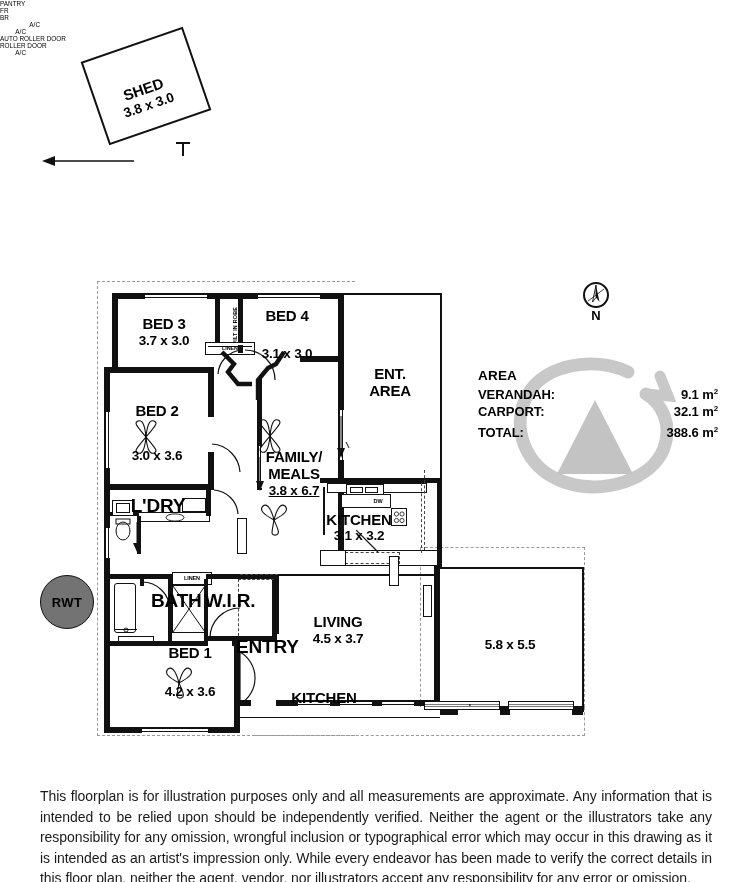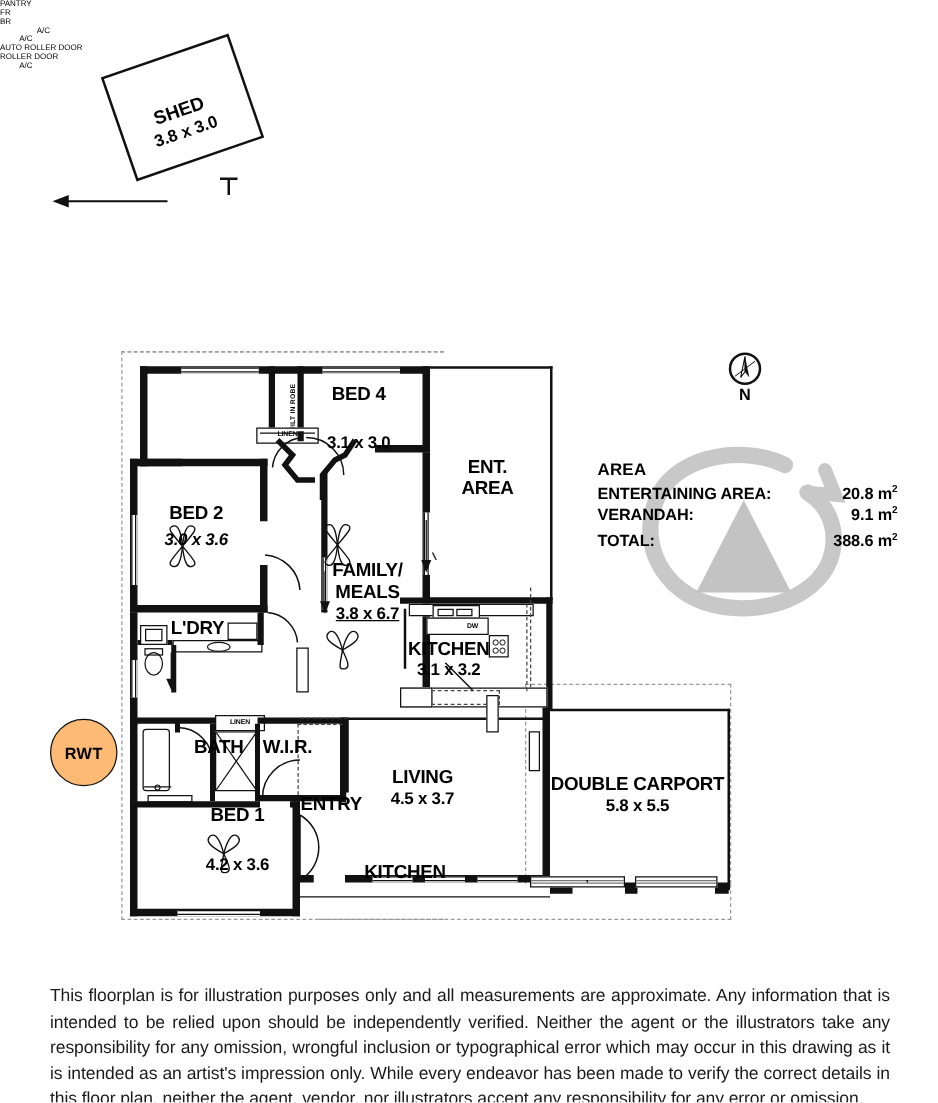--- a/index.html
+++ b/index.html
@@ -21,21 +21,21 @@
   .rm-name {
     position: absolute;
     text-align: center;
     font-weight: bold;
     color: #000;
     line-height: 1.12;
     white-space: nowrap;
     letter-spacing: -0.2px;
   }
   .rm-big { font-size: 15px; }
-  .rm-mid { font-size: 15px; }
+  .rm-mid { font-size: 19px; }
   .rm-dim { font-size: 13.5px; font-weight: bold; }
   .tiny {
     position: absolute;
     font-size: 5.5px;
     font-weight: bold;
     letter-spacing: -0.1px;
     color: #000;
     white-space: nowrap;
     text-align: center;
   }
@@ -95,21 +95,21 @@
     border-radius: 50%;
     background: #fff;
   }
 
   
   #rwt {
     position: absolute;
     width: 54px; height: 54px;
     border: 1.4px solid #111;
     border-radius: 50%;
-    background: #fdba74;
+    background: #737373;
     display: flex; align-items: center; justify-content: center;
     font-size: 13px; font-weight: bold; letter-spacing: 0.4px;
   }
 
   
   #area-block {
     position: absolute;
     left: 478px; top: 368px;
     width: 240px;
     z-index: 6;
@@ -199,26 +199,26 @@
   <svg id="watermark" viewBox="0 0 190 150">
     <path d="M128 20 C 95 4, 45 12, 28 42 C 10 74, 24 116, 64 130 C 104 143, 152 128, 164 96 C 172 73, 163 52, 146 42" fill="none" stroke="#c6c6c6" stroke-width="13" stroke-linecap="round"></path>
     <path d="M146 42 L 168 44 L 160 24" fill="none" stroke="#c6c6c6" stroke-width="11" stroke-linecap="round"></path>
     <polygon points="95,48 133,122 57,122" fill="#c0c0c0"></polygon>
   </svg>
 
   <div id="area-block">
     <div id="area-title">AREA</div>
 
     <div class="area-row">
-      <span class="lab">ENTERTAINING AREA:</span>
-      <span class="val"><span>20.8</span>&nbsp;<span>m</span><span class="sup">2</span></span>
+      <span class="lab">VERANDAH:</span>
+      <span class="val"><span>9.1</span>&nbsp;<span>m</span><span class="sup">2</span></span>
     </div>
     <div class="area-row">
-      <span class="lab">VERANDAH:</span>
-      <span class="val"><span>9.1</span>&nbsp;<span>m</span><span class="sup">2</span></span>
+      <span class="lab">CARPORT:</span>
+      <span class="val"><span>32.1</span>&nbsp;<span>m</span><span class="sup">2</span></span>
     </div>
     <div class="area-row total">
       <span class="lab">TOTAL:</span>
       <span class="val"><span>388.6</span>&nbsp;<span>m</span><span class="sup">2</span></span>
     </div>
   </div>
 
   <div id="rwt" style="left:40px; top:575px;">
     <span>RWT</span>
   </div>
@@ -448,45 +448,48 @@
     <path d="M19 20 C 8 14, 4 10, 8 6 C 13 2, 17 12, 19 20 Z" fill="none" stroke="#111" stroke-width="1.1"></path>
     <path d="M19 20 C 30 14, 34 10, 30 6 C 25 2, 21 12, 19 20 Z" fill="none" stroke="#111" stroke-width="1.1"></path>
     <path d="M19 20 C 17 32, 15 36, 21 35 C 26 34, 22 27, 19 20 Z" fill="none" stroke="#111" stroke-width="1.1"></path>
   </svg>
   <svg class="fan" style="left:160px; top:663px;" width="38" height="36">
     <path d="M19 20 C 8 14, 4 10, 8 6 C 13 2, 17 12, 19 20 Z" fill="none" stroke="#111" stroke-width="1.1"></path>
     <path d="M19 20 C 30 14, 34 10, 30 6 C 25 2, 21 12, 19 20 Z" fill="none" stroke="#111" stroke-width="1.1"></path>
     <path d="M19 20 C 17 32, 15 36, 21 35 C 26 34, 22 27, 19 20 Z" fill="none" stroke="#111" stroke-width="1.1"></path>
   </svg>
 
+  <div class="rm-name" style="left:118px; top:316px; width:92px;">
+    <div class="rm-big" style="position:static;">BED 3</div>
+    <div class="rm-dim" style="position:static;">3.7 x 3.0</div>
+  </div>
 
   <div class="rm-name rm-big" style="left:248px; top:308px; width:78px;">BED 4</div>
   <div class="rm-name rm-dim" style="left:248px; top:346px; width:78px;">3.1 x 3.0</div>
 
   <div class="rm-name rm-big" style="left:110px; top:403px; width:94px;">BED 2</div>
-  <div class="rm-name rm-dim" style="left:110px; top:424px; width:94px;font-style:italic;">3.0 x 3.6</div>
+  <div class="rm-name rm-dim" style="left:110px; top:448px; width:94px;">3.0 x 3.6</div>
 
   <div class="rm-name" style="left:242px; top:449px; width:104px;">
     <div class="rm-big" style="position:static;">FAMILY/</div>
     <div class="rm-big" style="position:static;">MEALS</div>
     <div class="rm-dim" style="position:static;text-decoration:underline;">3.8 x 6.7</div>
   </div>
 
   <div class="rm-name" style="left:352px; top:366px; width:76px;">
     <div class="rm-big" style="position:static;">ENT.</div>
     <div class="rm-big" style="position:static;">AREA</div>
   </div>
 
   <div class="rm-name rm-big" style="left:320px; top:512px; width:78px;">KITCHEN</div>
   <div class="rm-name rm-dim" style="left:320px; top:528px; width:78px;">3.1 x 3.2</div>
 
   <div class="rm-name rm-big" style="left:296px; top:614px; width:84px;">LIVING</div>
   <div class="rm-name rm-dim" style="left:296px; top:631px; width:84px;">4.5 x 3.7</div>
 
-  <div class="rm-name rm-big" style="left:428px; top:620px; width:164px;">DOUBLE CARPORT</div>
   <div class="rm-name rm-dim" style="left:428px; top:637px; width:164px;">5.8 x 5.5</div>
 
   <div class="rm-name rm-mid" style="left:136px; top:590px; width:48px;margin-left:15px;">BATH</div>
   <div class="rm-name rm-mid" style="left:200px; top:590px; width:60px;">W.I.R.</div>
   <div class="rm-name rm-mid" style="left:130px; top:495px; width:56px;">L'DRY</div>
   <div class="rm-name rm-mid" style="left:236px; top:636px; width:58px;">ENTRY</div>
   <div class="rm-name rm-big" style="left:272px; top:690px; width:104px;">KITCHEN</div>
 
   <div class="rm-name rm-big" style="left:152px; top:645px; width:76px;">BED 1</div>
   <div class="rm-name rm-dim" style="left:142px; top:684px; width:96px;">4.2 x 3.6</div>

